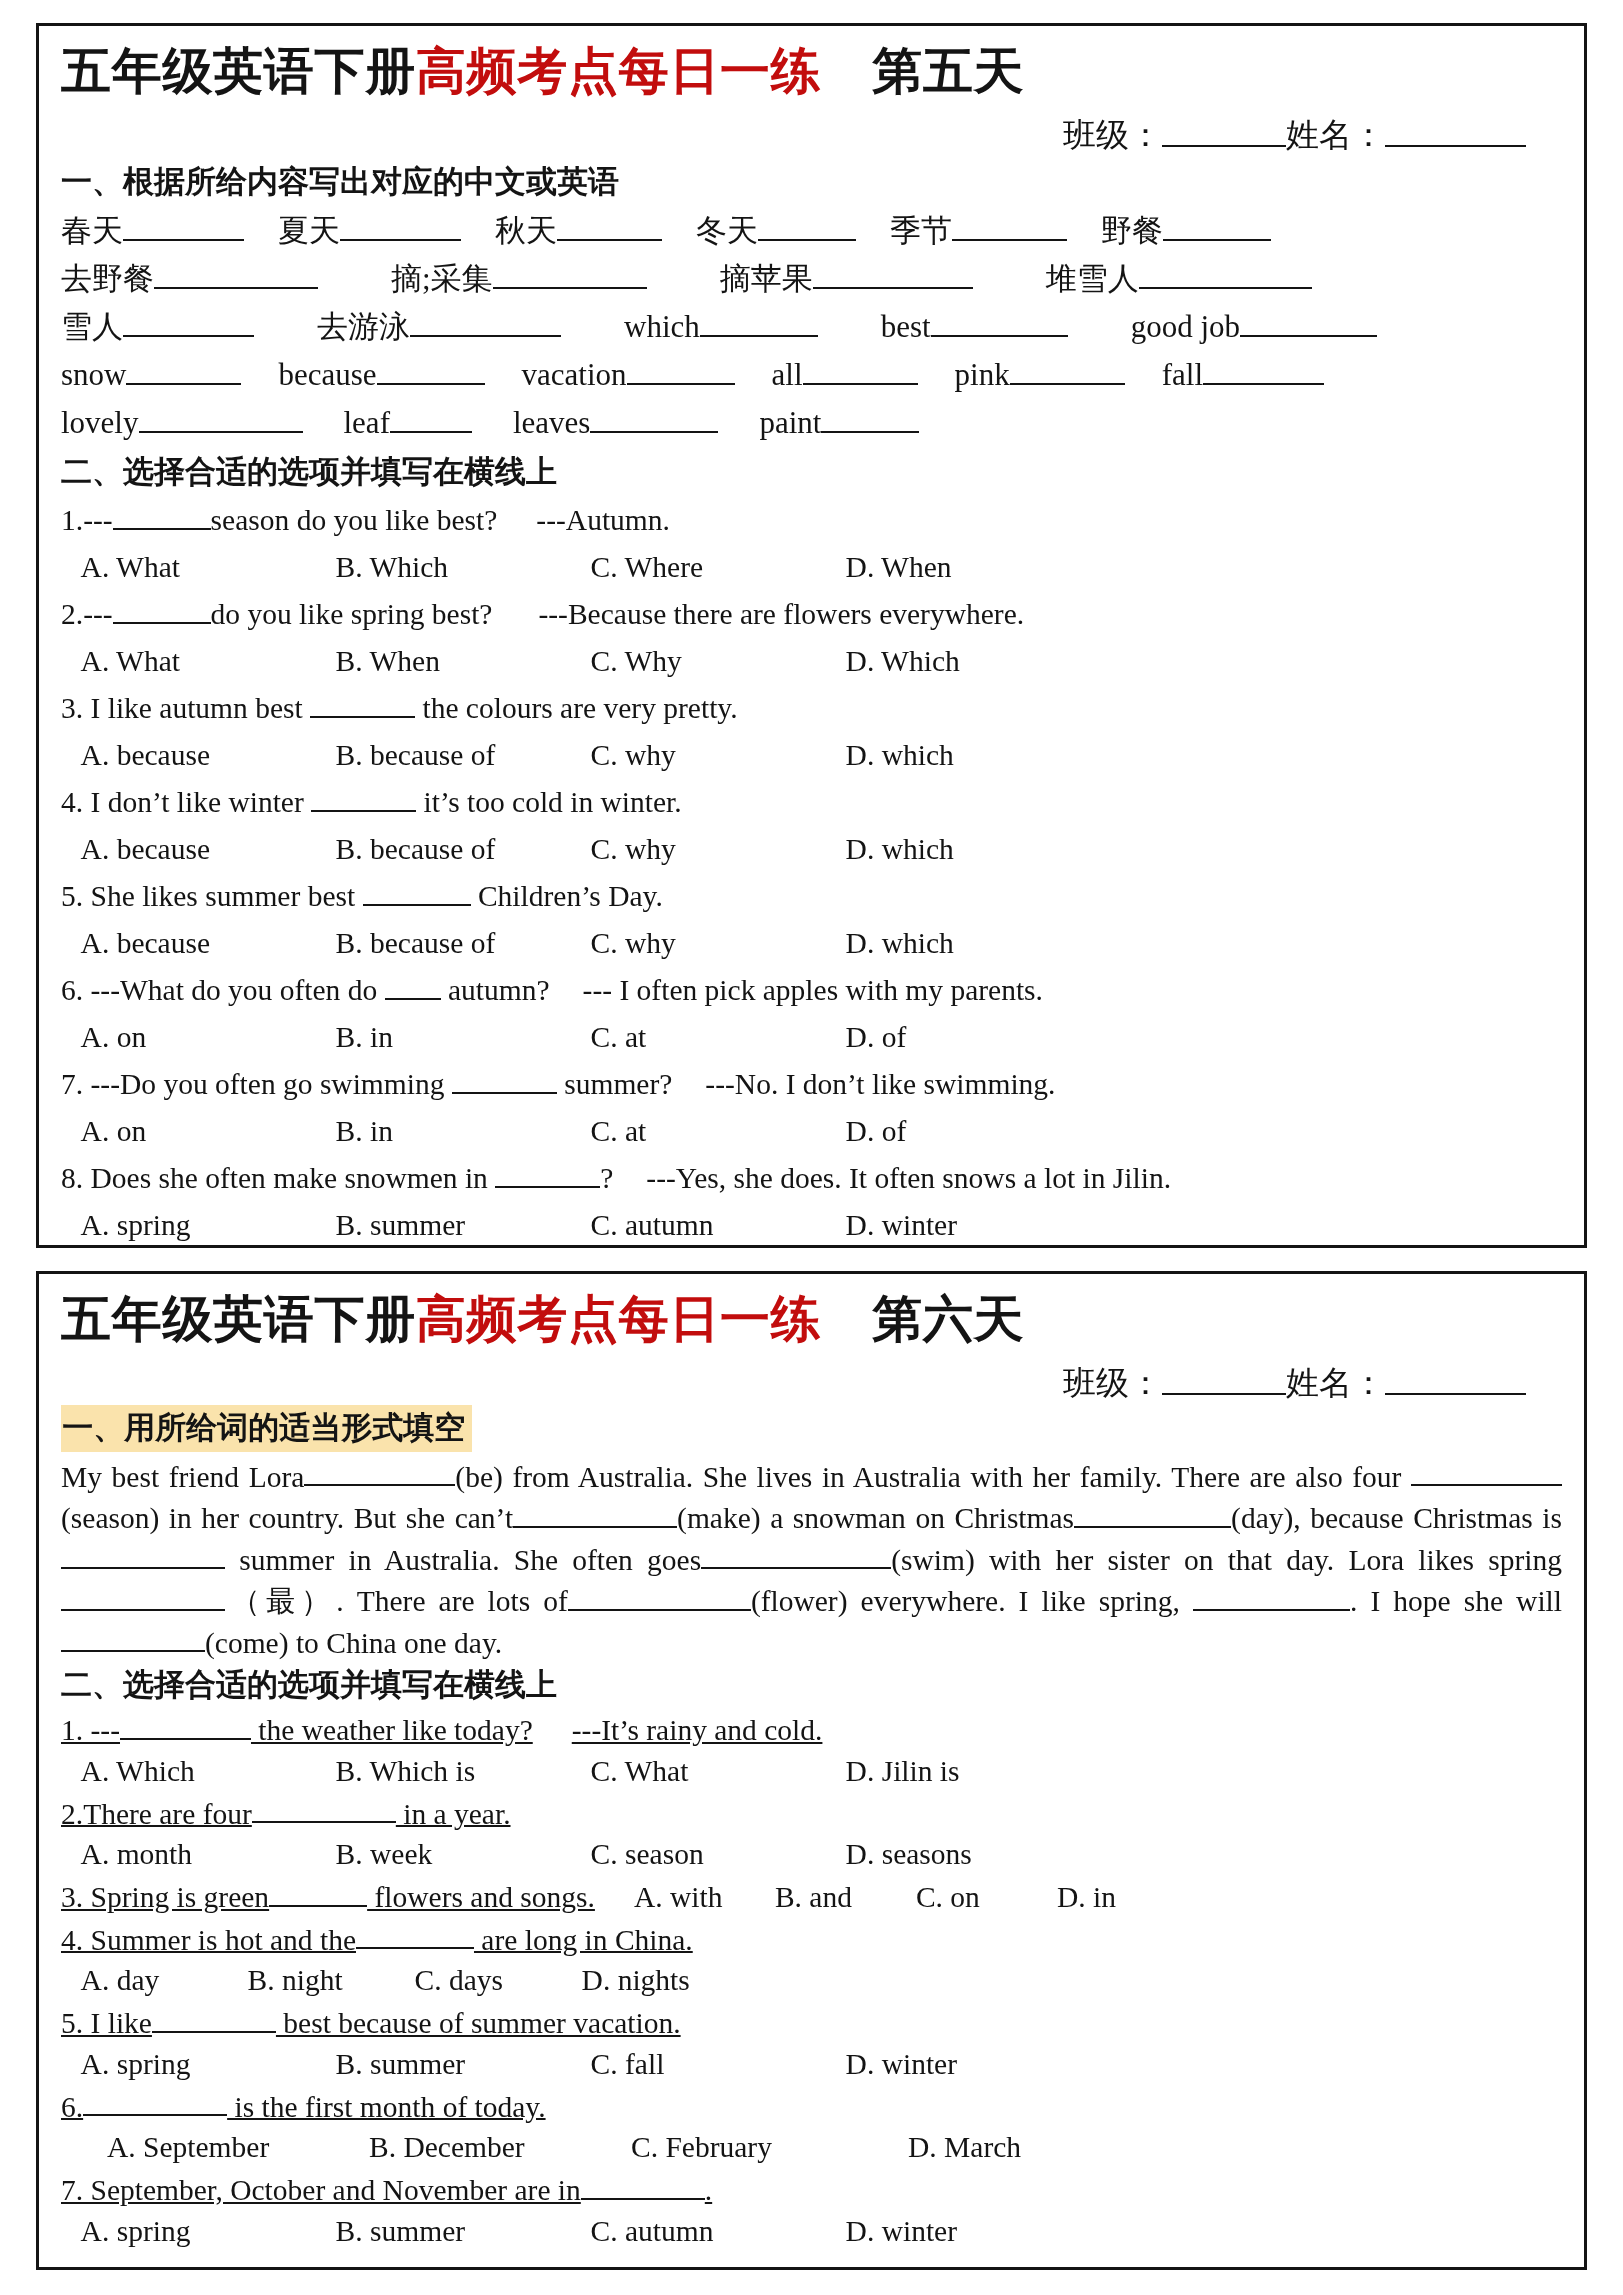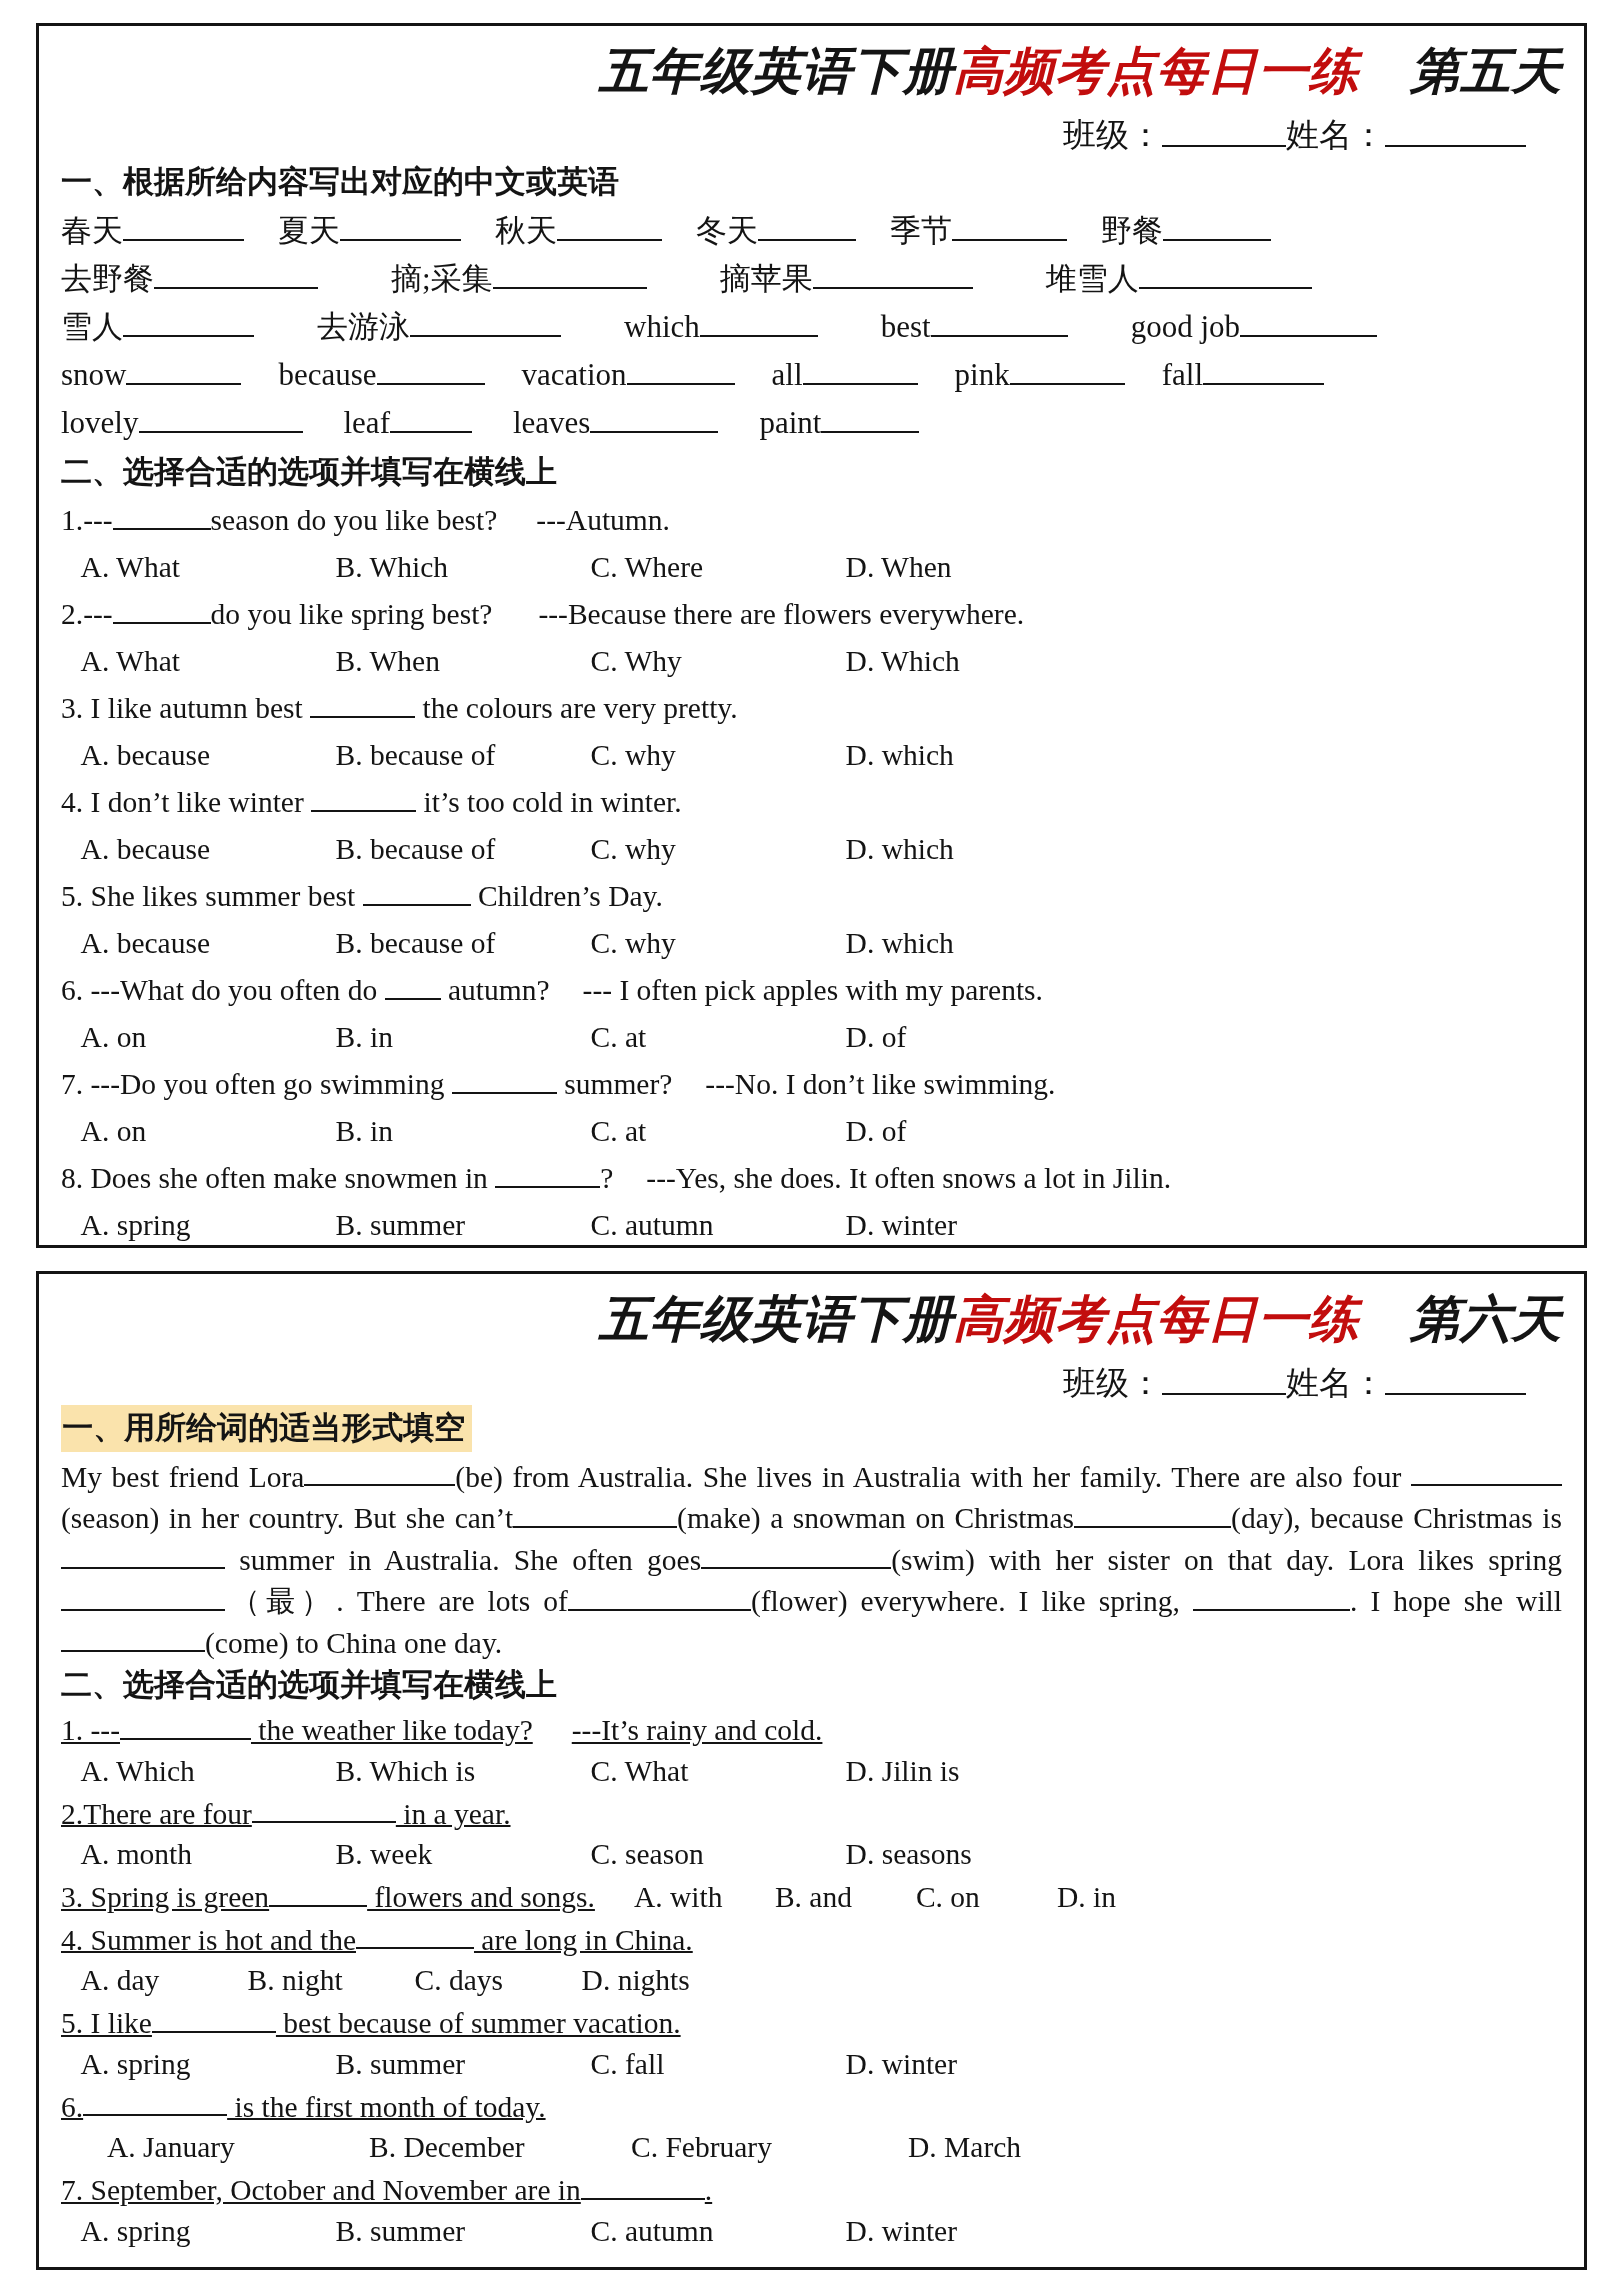--- a/index.html
+++ b/index.html
@@ -8,22 +8,22 @@
     font-family:"Liberation Serif","DejaVu Serif",serif;color:#141414;
     overflow:hidden;
   }
   .sheet{
     position:absolute;left:36px;width:1551px;box-sizing:border-box;
     border:3.9px solid #141414;background:#fff;padding:5.2px 22px 0 22px;
   }
   #day5{top:23px;height:1225px;}
   #day6{top:1271px;height:999px;overflow:hidden;}
   .title{
-    text-align:right;font-size:50px;font-weight:bold;
-    margin:7.9px 0 0 0;line-height:1.3;letter-spacing:0.7px;white-space:nowrap;font-style:italic;
+    text-align:left;font-size:50px;font-weight:bold;
+    margin:7.9px 0 0 0;line-height:1.3;letter-spacing:0.7px;white-space:nowrap;
   }
   .title .red{color:var(--title-red,#c20d0d);}
   .idline{font-size:33px;text-align:right;padding-right:36px;margin-top:9.2px;line-height:1.25;white-space:nowrap;}
   .idline .blank{height:0.95em;}
   .sec-header{font-size:31px;font-weight:bold;line-height:50px;white-space:nowrap;}
   #day6 .sec-header{line-height:46px;}
   .hl{background:var(--hl,#fae3ac);display:inline-block;padding:0 6.5px 1.3px 1.3px;}
   .vrow{font-size:31px;line-height:48px;white-space:nowrap;}
   .vitem{display:inline-block;}
   .blank{display:inline-block;border-bottom:2px solid #141414;height:1em;}
@@ -94,20 +94,20 @@
         <div class="qtext"><span>1. ---</span><span class="blank" style="width: 131px;"></span><span> the weather like today?</span><span class="gap" style="width: 39px;"></span><span>---It’s rainy and cold.</span></div>
         <div class="opts"><span class="opt" style="width: 255px;">A. Which</span><span class="opt" style="width: 255px;">B. Which is</span><span class="opt" style="width: 255px;">C. What</span><span class="opt" style="width: 255px;">D. Jilin is</span></div>
         <div class="qtext"><span>2.There are four</span><span class="blank" style="width: 144px;"></span><span> in a year.</span></div>
         <div class="opts"><span class="opt" style="width: 255px;">A. month</span><span class="opt" style="width: 255px;">B. week</span><span class="opt" style="width: 255px;">C. season</span><span class="opt" style="width: 255px;">D. seasons</span></div>
         <div class="qtext"><span>3. Spring is green</span><span class="blank" style="width: 98px;"></span><span> flowers and songs.</span><span class="gap" style="width: 39px;"></span><span class="opt" style="width: 141px;">A. with</span><span class="opt" style="width: 141px;">B. and</span><span class="opt" style="width: 141px;">C. on</span><span class="opt" style="width: 141px;">D. in</span></div>
         <div class="qtext"><span>4. Summer is hot and the</span><span class="blank" style="width: 118px;"></span><span> are long in China.</span></div>
         <div class="opts"><span class="opt" style="width: 167px;">A. day</span><span class="opt" style="width: 167px;">B. night</span><span class="opt" style="width: 167px;">C. days</span><span class="opt" style="width: 167px;">D. nights</span></div>
         <div class="qtext"><span>5. I like</span><span class="blank" style="width: 124px;"></span><span> best because of summer vacation.</span></div>
         <div class="opts"><span class="opt" style="width: 255px;">A. spring</span><span class="opt" style="width: 255px;">B. summer</span><span class="opt" style="width: 255px;">C. fall</span><span class="opt" style="width: 255px;">D. winter</span></div>
         <div class="qtext"><span>6.</span><span class="blank" style="width: 144px;"></span><span> is the first month of today.</span></div>
-        <div class="opts" style="padding-left: 46px;"><span class="opt" style="width: 262px;">A. January</span><span class="opt" style="width: 262px;">B. December</span><span class="opt" style="width: 262px;">C. February</span><span class="opt" style="width: 262px; margin-left: 15px;">D. March</span></div>
+        <div class="opts" style="padding-left: 46px;"><span class="opt" style="width: 262px;">A. September</span><span class="opt" style="width: 262px;">B. December</span><span class="opt" style="width: 262px;">C. February</span><span class="opt" style="width: 262px; margin-left: 15px;">D. March</span></div>
         <div class="qtext"><span>7. September, October and November are in</span><span class="blank" style="width: 124px;"></span><span>.</span></div>
         <div class="opts"><span class="opt" style="width: 255px;">A. spring</span><span class="opt" style="width: 255px;">B. summer</span><span class="opt" style="width: 255px;">C. autumn</span><span class="opt" style="width: 255px;">D. winter</span></div>
       </div>
   </section>
 
 </div>
 
 
 </body></html>

